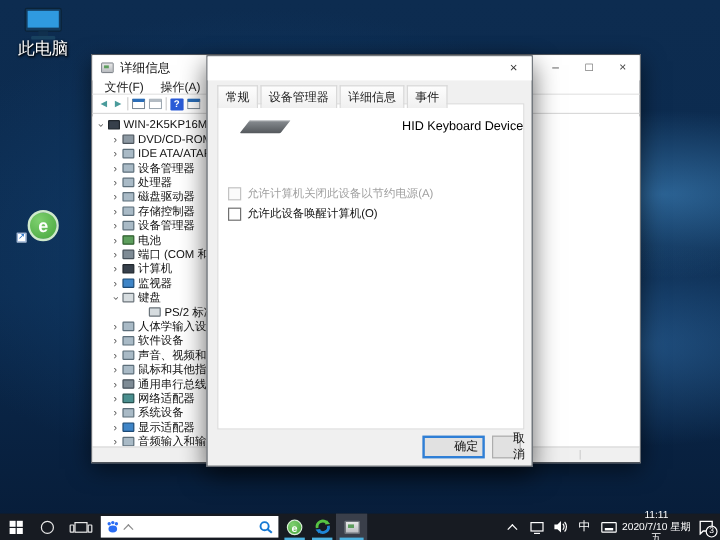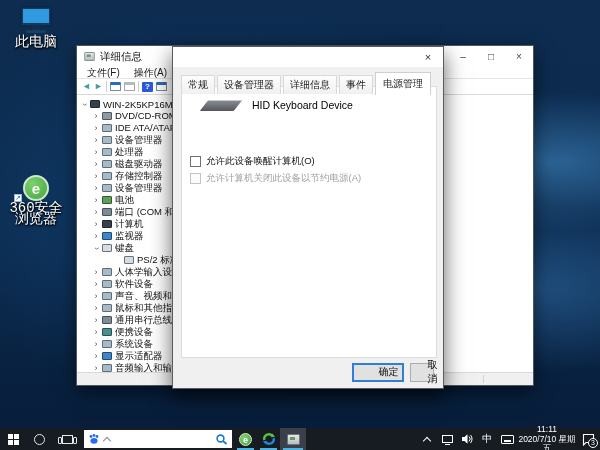--- a/index.html
+++ b/index.html
@@ -57,21 +57,21 @@
   .usb-icon,.ports-icon{background:#7e8b95;border-color:#45505a;}
   
   .dlg{left:172px;top:46px;width:272px;height:343px;background:#f0f0f0;border:1px solid #565c63;box-shadow:0 8px 20px rgba(0,0,0,.6);}
   .dlg .titlebar{background:#fff;height:20px;}
   .dlg-close{margin-left:auto;width:30px;height:100%;display:flex;align-items:center;justify-content:center;font-size:11px;color:#333;}
   .tabs{position:absolute;left:8px;top:24px;display:flex;align-items:flex-end;z-index:2;}
   .tab{font-size:10px;color:#222;background:linear-gradient(#fdfdfd,#f0f0f0);border:1px solid #d9d9d9;border-bottom:none;
     padding:2px 6px;margin-right:2px;}
   .tab.active{background:#fff;padding:4px 7px;position:relative;top:1px;border-color:#d0d0d0;}
   .dlg-panel{position:absolute;left:8px;top:39px;width:256px;height:272px;background:#fff;border:1px solid #dcdcdc;}
-  .dev-row{display:flex;align-items:center;gap:14px;padding:12px 0 0 14px;}
+  .dev-row{display:flex;align-items:center;gap:14px;padding:12px 0 0 14px;justify-content:space-between;}
   .kbd-art{width:34px;height:11px;background:linear-gradient(#8a8f94,#54585c);transform:skewX(-38deg);border-radius:1px;
     box-shadow:inset 0 1px 0 #c6c9cc;margin-left:8px;}
   .dev-name{font-size:10.5px;color:#000;}
   .cb-row{display:flex;align-items:center;gap:5px;margin:0 0 4px 8px;font-size:9.5px;}
   .cb{width:11px;height:11px;background:#fff;border:1px solid #707070;}
   .cb.disabled{border-color:#c3c3c3;background:#fbfbfb;}
   .cb-row.disabled{color:#a0a0a0;}
   .cb-row.enabled{color:#111;}
   .cb-area{margin-top:44px;}
   .dlg-footer{position:absolute;left:0;right:0;bottom:0;height:32px;display:flex;align-items:center;justify-content:flex-end;gap:6px;padding-right:9px;}
@@ -122,21 +122,20 @@
     <div class="lbl">此电脑</div>
   </div>
 
 
 
   <div class="dicon" style="left:4px;top:171px;">
     <div class="art">
       <div class="e-circle">e</div>
       <span class="shortcut-badge">↗</span>
     </div>
-    <div class="lbl">360安全浏览器</div>
   </div>
 
   <div class="window dm">
     <div class="titlebar">
       <span class="dm-chip" style="transform:scale(.8);margin-right:4px;"></span>
       <span>详细信息</span>
       <span class="cap-btns">
         <span class="cap-btn">–</span>
         <span class="cap-btn">□</span>
         <span class="cap-btn">×</span>
@@ -270,21 +269,21 @@
 
           <div class="tree-row lvl1">
             <span class="chev closed"></span>
             <span class="tree-ico usb-icon"></span>
             <span class="tree-label">通用串行总线控制器</span>
           </div>
 
           <div class="tree-row lvl1">
             <span class="chev closed"></span>
             <span class="tree-ico network-adapter-icon"></span>
-            <span class="tree-label">便携设备</span>
+            <span class="tree-label">网络适配器</span>
           </div>
 
           <div class="tree-row lvl1">
             <span class="chev closed"></span>
             <span class="tree-ico system-device-icon"></span>
             <span class="tree-label">系统设备</span>
           </div>
 
           <div class="tree-row lvl1">
             <span class="chev closed"></span>
@@ -306,35 +305,34 @@
 
   <div class="window dlg">
     <div class="titlebar">
       <span class="dlg-close">×</span>
     </div>
     <div class="tabs">
       <span class="tab">常规</span>
       <span class="tab">设备管理器</span>
       <span class="tab">详细信息</span>
       <span class="tab">事件</span>
-      <span class="tab active">电源管理</span>
     </div>
     <div class="dlg-panel">
       <div class="dev-row">
         <span class="kbd-art"></span>
         <span class="dev-name">HID Keyboard Device</span>
       </div>
       <div class="cb-area">
+        <div class="cb-row disabled">
+          <span class="cb disabled"></span>
+          <span>允许计算机关闭此设备以节约电源(A)</span>
+        </div>
         <div class="cb-row enabled">
           <span class="cb"></span>
           <span>允许此设备唤醒计算机(O)</span>
-        </div>
-        <div class="cb-row disabled">
-          <span class="cb disabled"></span>
-          <span>允许计算机关闭此设备以节约电源(A)</span>
         </div>
       </div>
     </div>
     <div class="dlg-footer">
       <span class="btn default">确定</span>
       <span class="btn" style="width:24px;">取消</span>
     </div>
   </div>
 
   <div class="taskbar">

